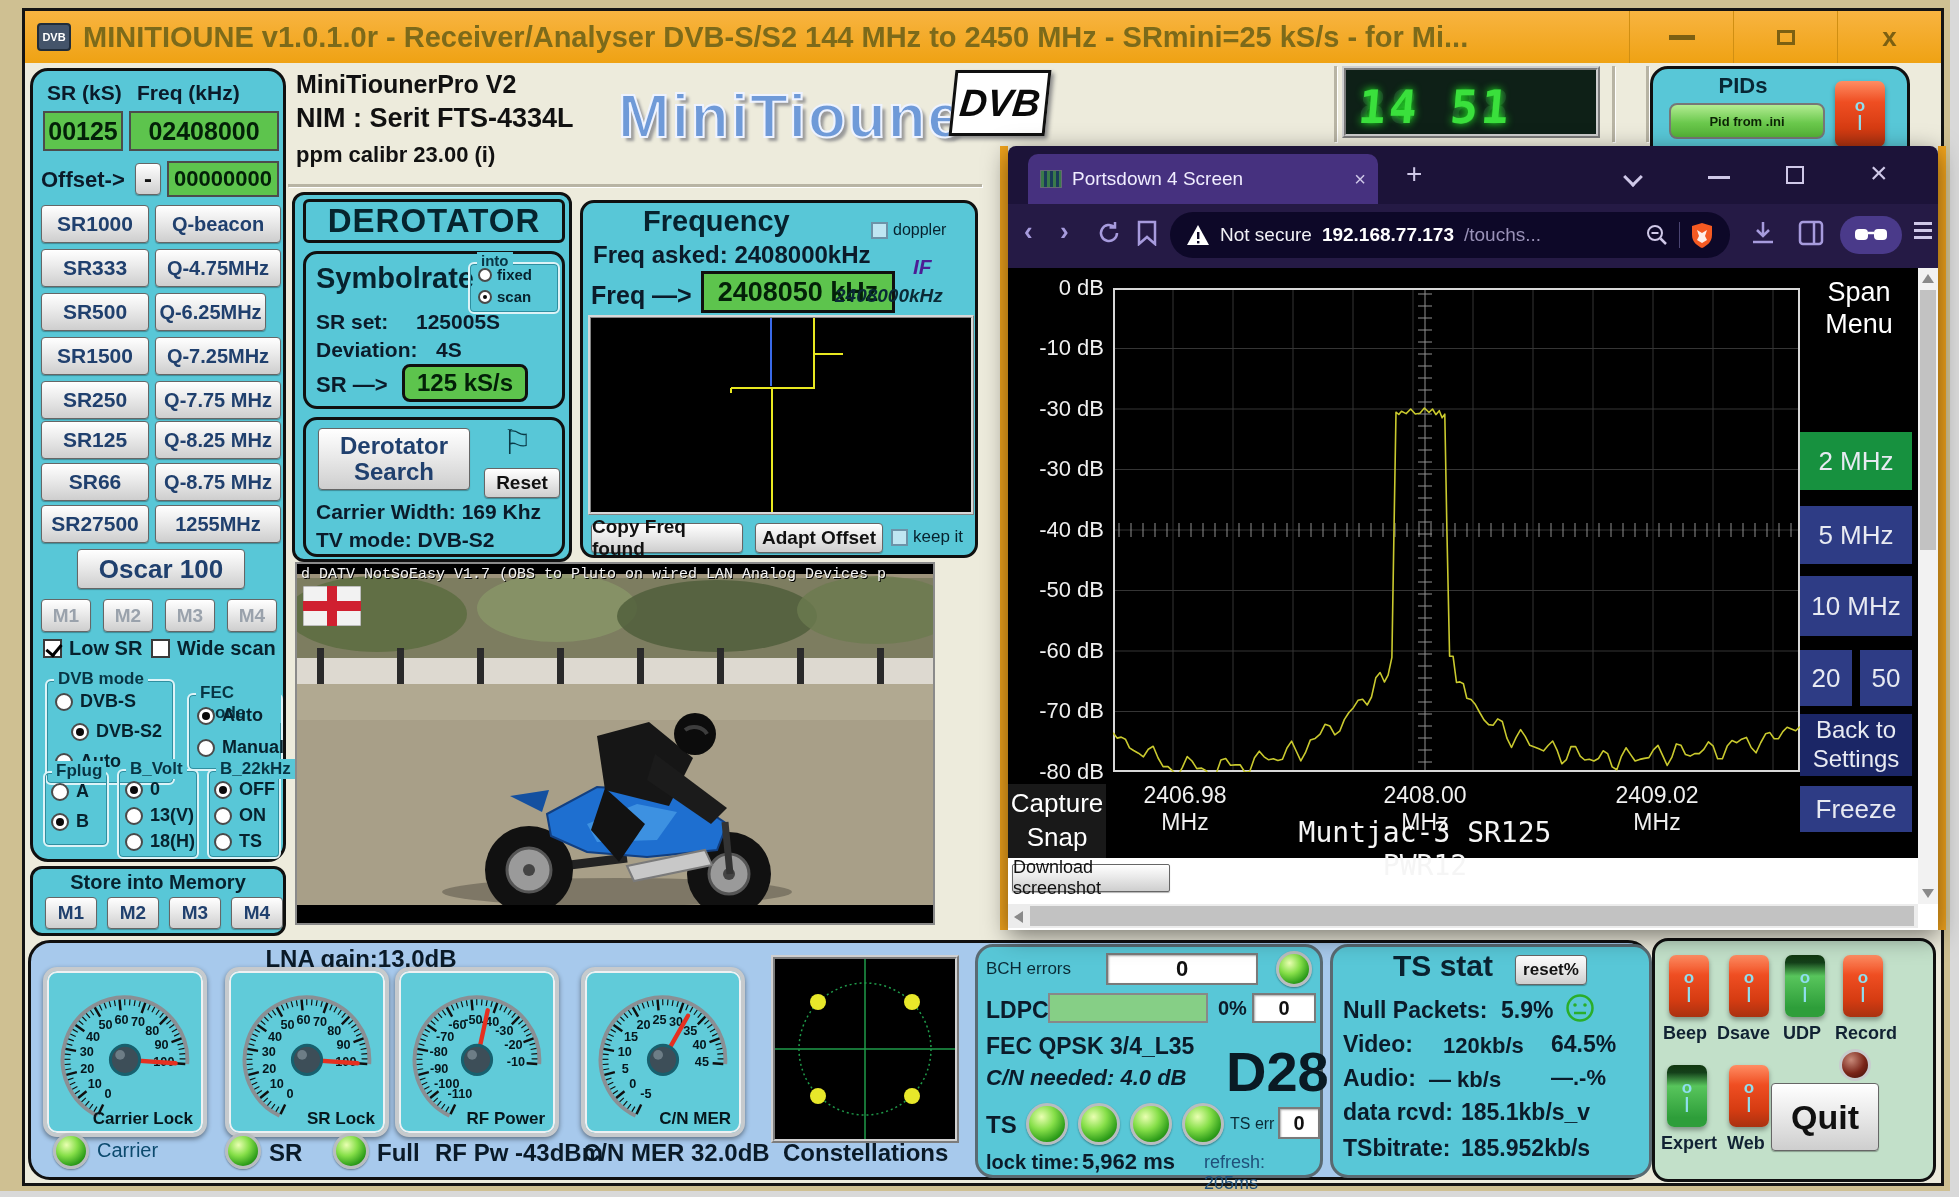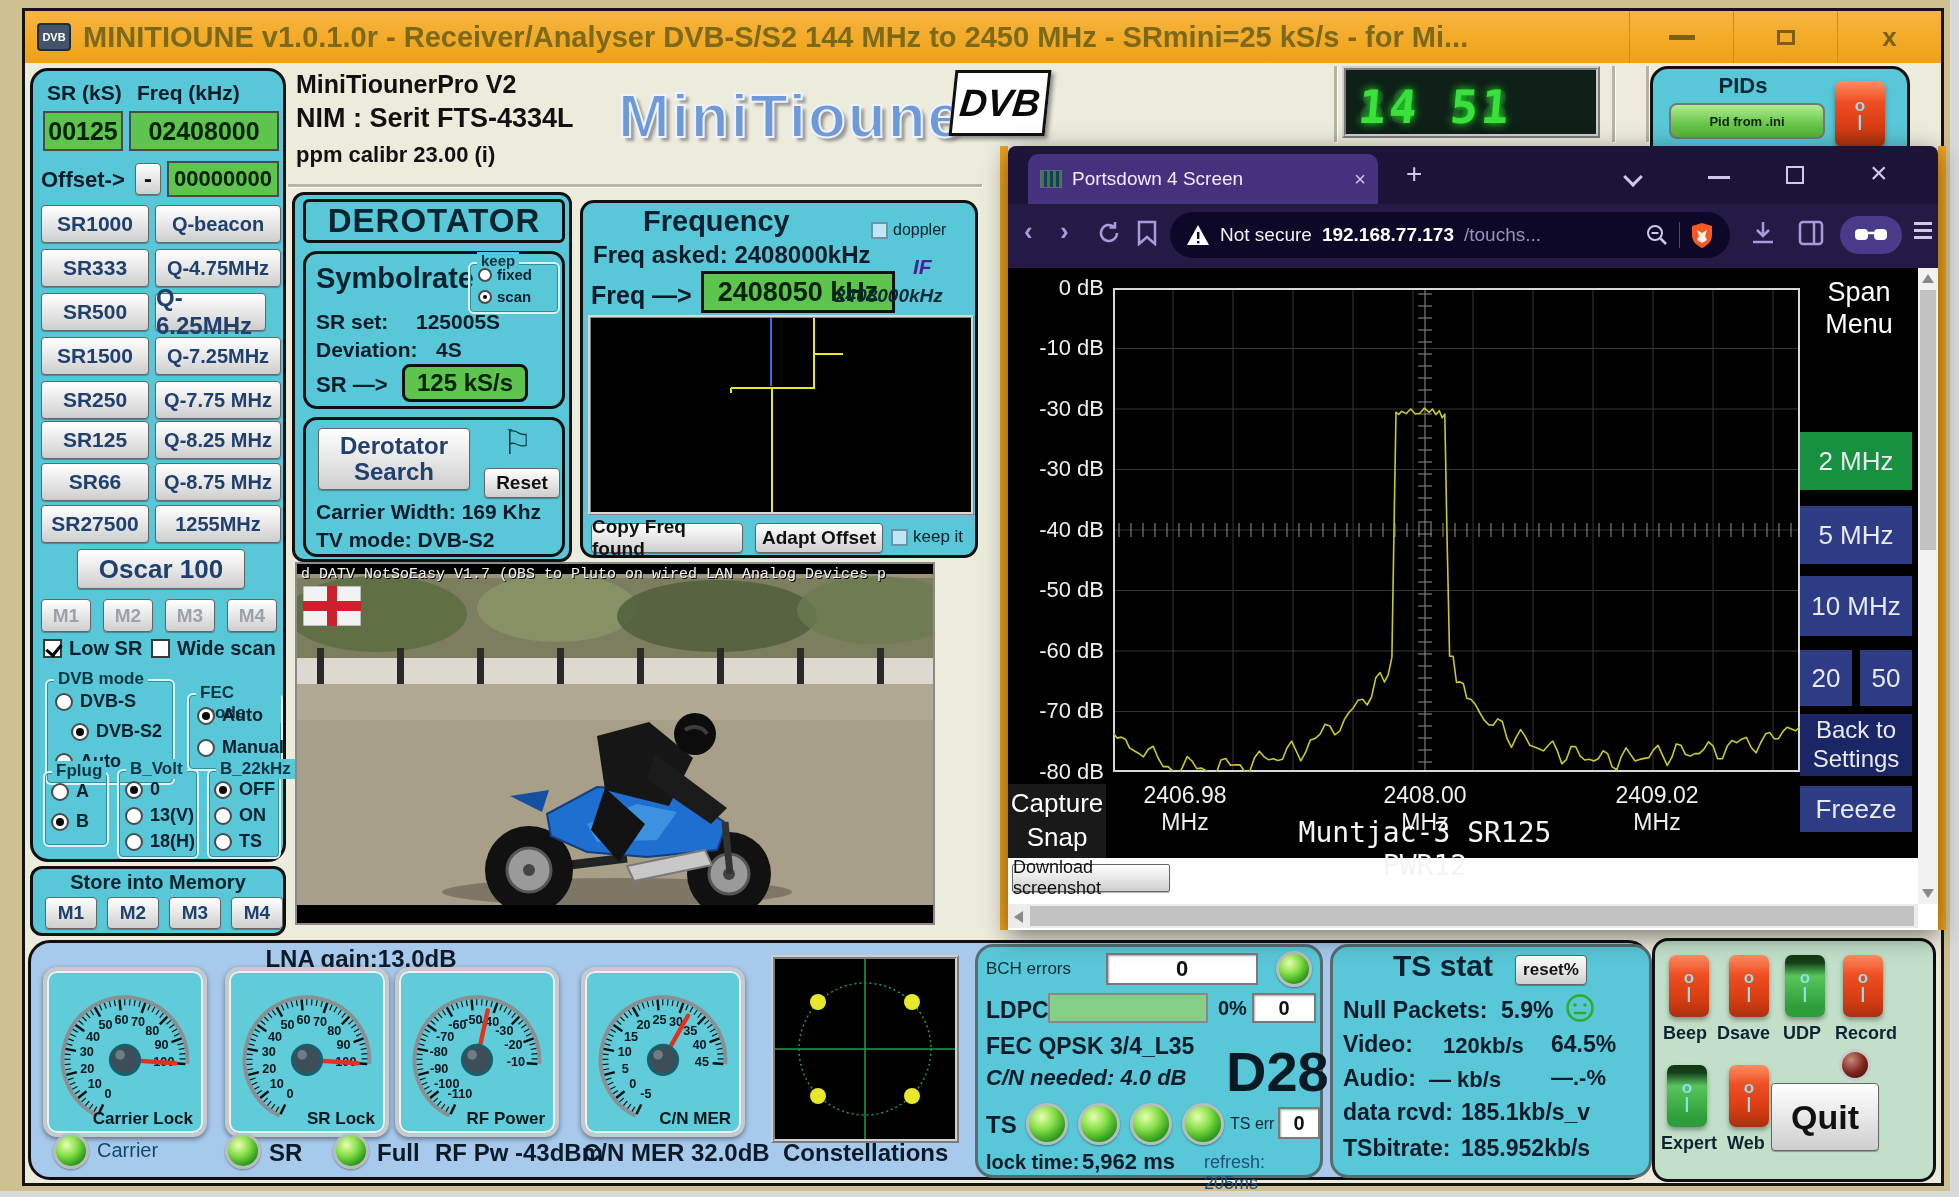--- a/index.html
+++ b/index.html
@@ -97,21 +97,21 @@
   <div class="abs greenbox" style="left:96px;top:40px;width:150px;height:40px;font-size:25px">02408000</div>
   <div class="abs lbl" style="left:8px;top:96px;font-size:22px">Offset-&gt;</div>
   <div class="abs btn dark" style="left:102px;top:92px;width:26px;height:32px;font-size:24px">-</div>
   <div class="abs greenbox" style="left:134px;top:90px;width:112px;height:36px;font-size:22px">00000000</div>
 
   <div class="abs btn" style="left:8px;top:134px;width:108px;height:38px;font-size:21px">SR1000</div>
   <div class="abs btn" style="left:122px;top:134px;width:126px;height:38px;font-size:20px">Q-beacon</div>
   <div class="abs btn" style="left:8px;top:178px;width:108px;height:38px;font-size:21px">SR333</div>
   <div class="abs btn" style="left:122px;top:178px;width:126px;height:38px;font-size:20px">Q-4.75MHz</div>
   <div class="abs btn" style="left:8px;top:222px;width:108px;height:38px;font-size:21px">SR500</div>
-  <div class="abs btn" style="left:122px;top:222px;width:111px;height:38px;font-size:24px">Q-6.25MHz</div>
+  <div class="abs btn" style="left:122px;top:222px;width:111px;height:38px;font-size:20px">Q-6.25MHz</div>
   <div class="abs btn" style="left:8px;top:266px;width:108px;height:38px;font-size:21px">SR1500</div>
   <div class="abs btn" style="left:122px;top:266px;width:126px;height:38px;font-size:20px">Q-7.25MHz</div>
   <div class="abs btn" style="left:8px;top:310px;width:108px;height:38px;font-size:21px">SR250</div>
   <div class="abs btn" style="left:122px;top:310px;width:126px;height:38px;font-size:20px">Q-7.75 MHz</div>
   <div class="abs btn" style="left:8px;top:350px;width:108px;height:38px;font-size:21px">SR125</div>
   <div class="abs btn" style="left:122px;top:350px;width:126px;height:38px;font-size:20px">Q-8.25 MHz</div>
   <div class="abs btn" style="left:8px;top:392px;width:108px;height:38px;font-size:21px">SR66</div>
   <div class="abs btn" style="left:122px;top:392px;width:126px;height:38px;font-size:20px">Q-8.75 MHz</div>
   <div class="abs btn" style="left:8px;top:434px;width:108px;height:38px;font-size:21px">SR27500</div>
   <div class="abs btn" style="left:122px;top:434px;width:126px;height:38px;font-size:20px">1255MHz</div>
@@ -207,21 +207,21 @@
   <div class="abs btn" style="left:74px;top:28px;width:52px;height:32px;font-size:19px">M2</div>
   <div class="abs btn" style="left:136px;top:28px;width:52px;height:32px;font-size:19px">M3</div>
   <div class="abs btn" style="left:198px;top:28px;width:52px;height:32px;font-size:19px">M4</div>
 </div>
 
 <div class="abs cyan" style="left:292px;top:192px;width:280px;height:370px;border-radius:12px">
   <div class="abs" style="left:8px;top:4px;width:262px;height:44px;border:3px solid #101010;border-radius:6px;display:flex;align-items:center;justify-content:center;font-weight:bold;font-size:33px;color:#06242e;letter-spacing:1px">DEROTATOR</div>
   <div class="abs cyan" style="left:8px;top:56px;width:262px;height:158px;border-radius:14px">
     <div class="abs" style="left:10px;top:8px;font-weight:bold;font-size:29px;color:#07222e">Symbolrate</div>
     <div class="abs groupbox" style="left:162px;top:8px;width:92px;height:52px">
-      <div class="gb-label" style="font-size:15px">keep</div>
+      <div class="gb-label" style="font-size:15px">into</div>
       <div class="optrow" style="left:8px;top:2px;gap:5px;font-size:15px">
             <span class="radio" style="width:14px;height:14px"></span>
             <span>fixed</span>
           </div>
       <div class="optrow" style="left:8px;top:24px;gap:5px;font-size:15px">
             <span class="radio on" style="width:14px;height:14px"></span>
             <span>scan</span>
           </div>
     </div>
     <div class="abs lbl" style="left:10px;top:56px;font-size:21px">SR set:</div>

